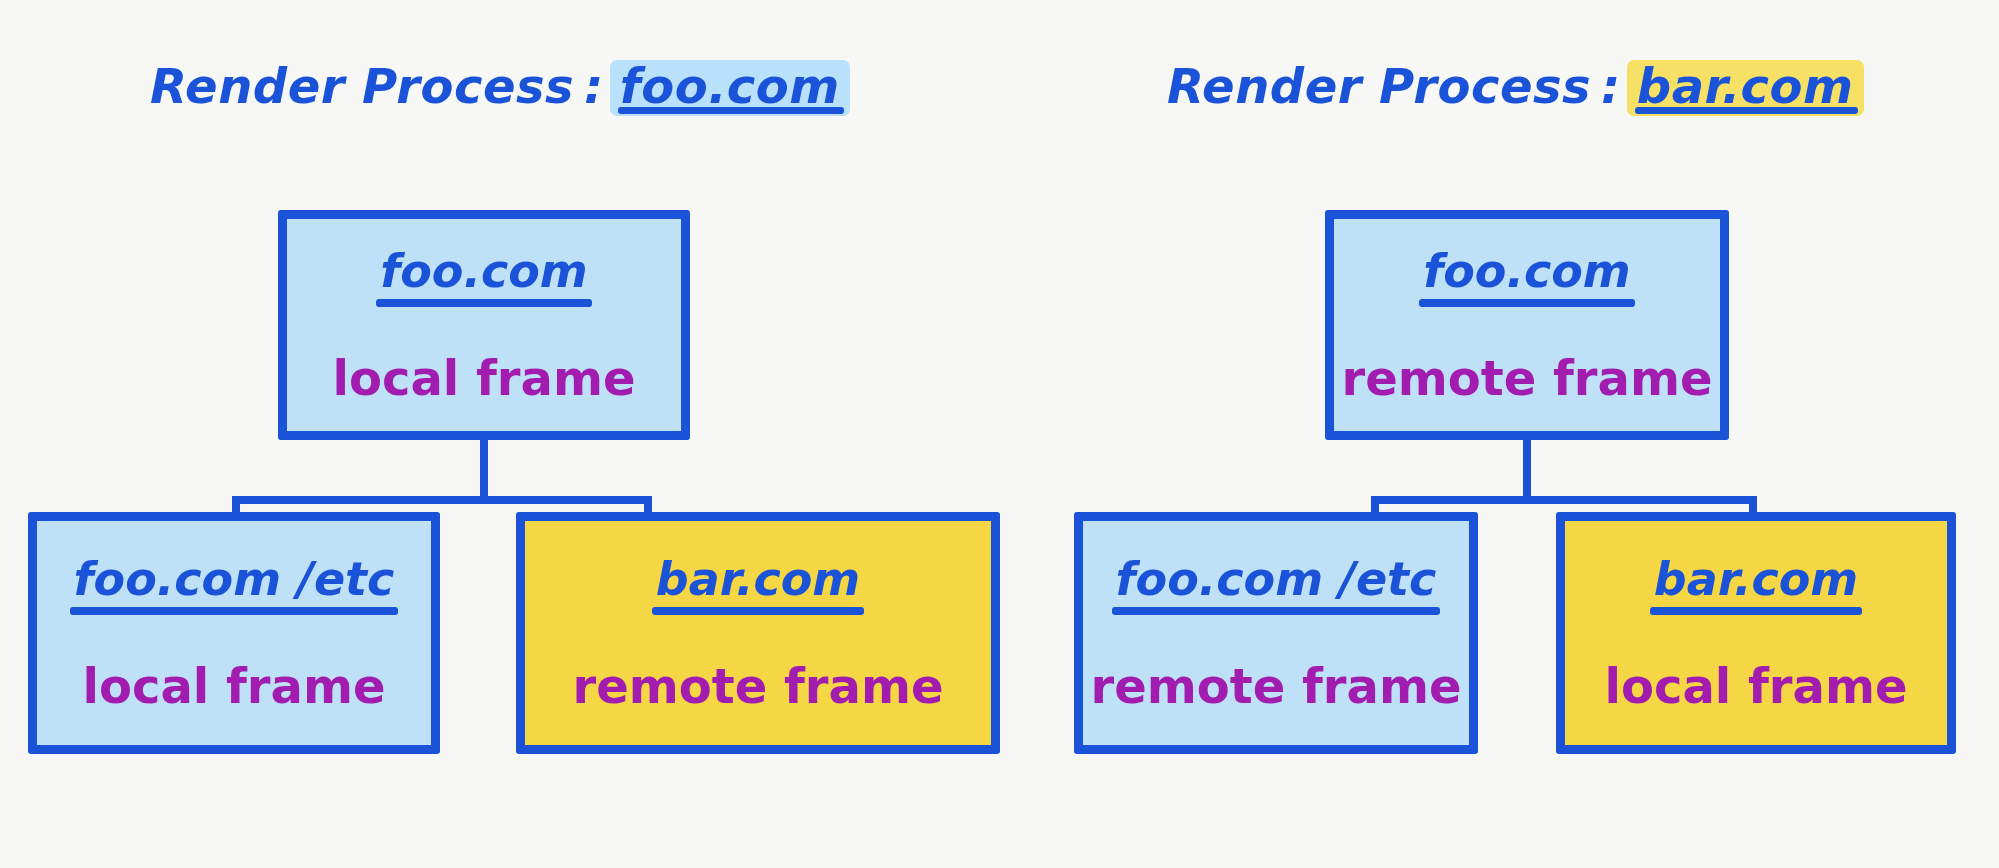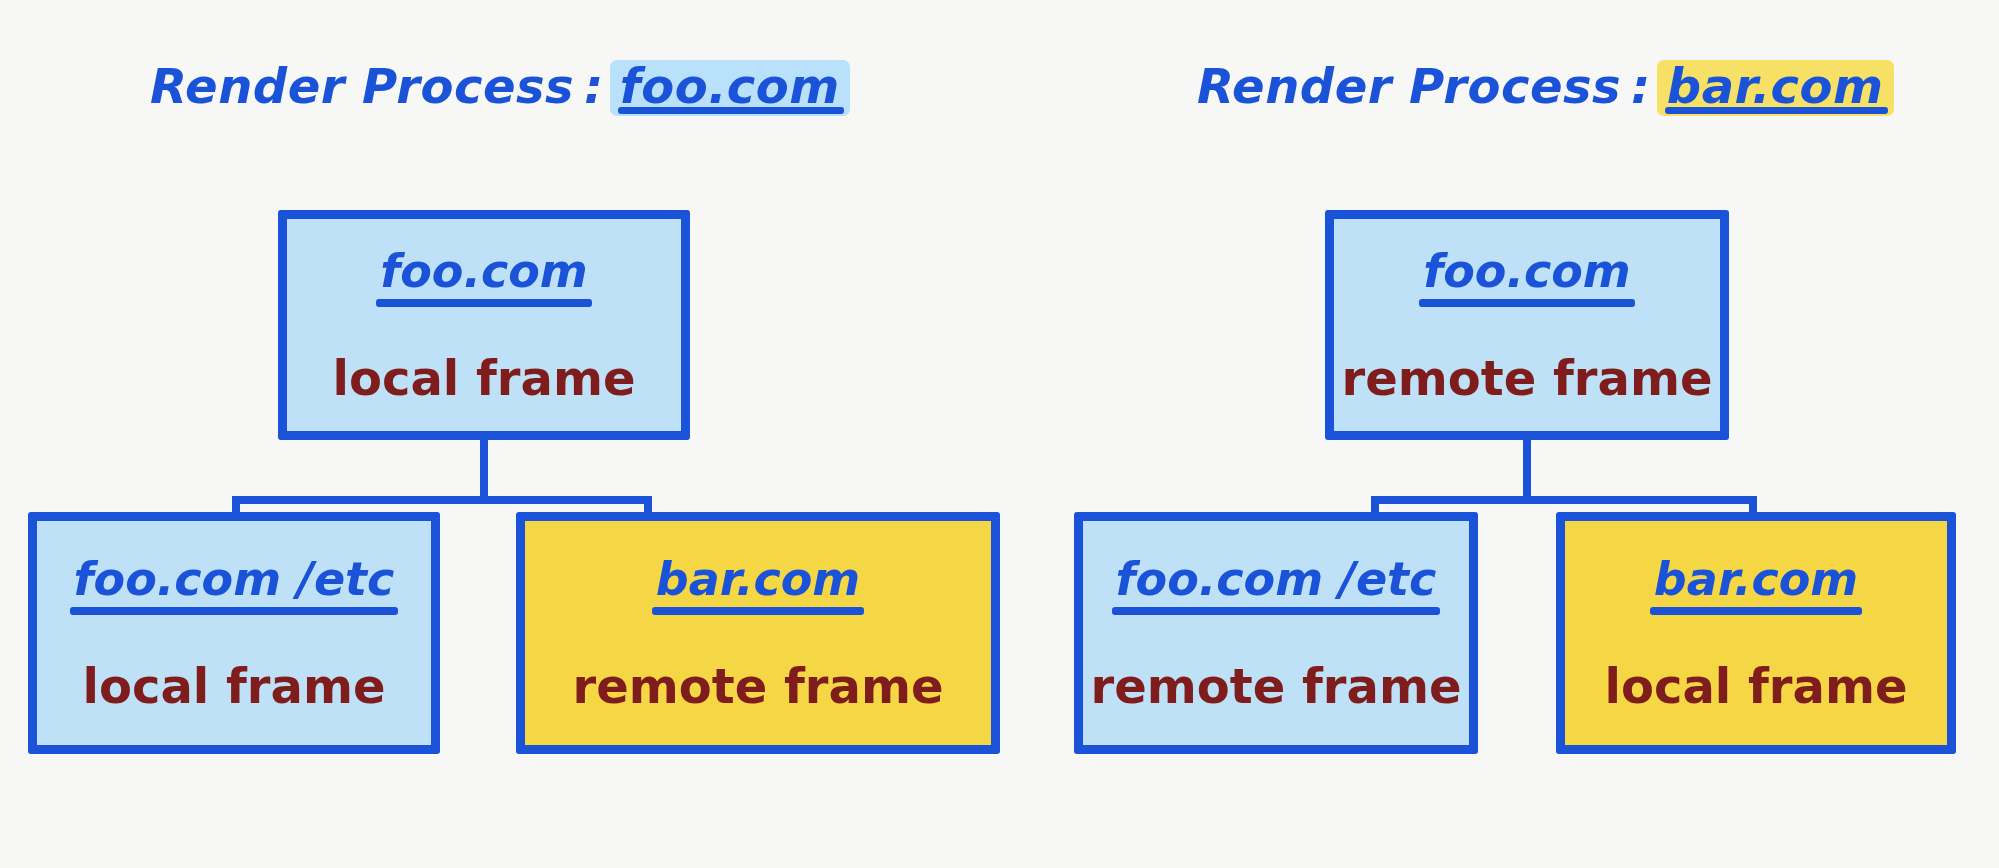--- a/index.html
+++ b/index.html
@@ -92,21 +92,21 @@
     position: absolute;
     left: -4px;
     right: -4px;
     bottom: -13px;
     height: 8px;
     background: #1a53d8;
     border-radius: 3px;
   }
   .node .kind {
     margin-top: 60px;
-    color: #7f1d1d;
+    color: #a21caf;
     font-size: 48px;
     font-weight: 700;
     line-height: 1;
     white-space: nowrap;
     font-family: "DejaVu Sans", sans-serif;
   }
 
   
   .conn {
     position: absolute;
@@ -146,21 +146,21 @@
   </div>
 
   <div class="node yellow" style="left:516px; top:512px; width:484px; height:242px;">
     <div class="url">
       <span>bar.com</span>
       <span class="ul2"></span>
     </div>
     <div class="kind">remote frame</div>
   </div>
 
-  <div class="heading" style="left:1197px; top:60px;">
+  <div class="heading" style="left:1167px; top:60px;">
     <span class="lead">Render Process</span><span class="colon">:</span><span class="hl yellow"><span class="word">bar.com</span><span class="ul"></span></span>
   </div>
 
   <div class="node blue" style="left:1325px; top:210px; width:404px; height:230px;">
     <div class="url">
       <span>foo.com</span>
       <span class="ul2"></span>
     </div>
     <div class="kind">remote frame</div>
   </div>

